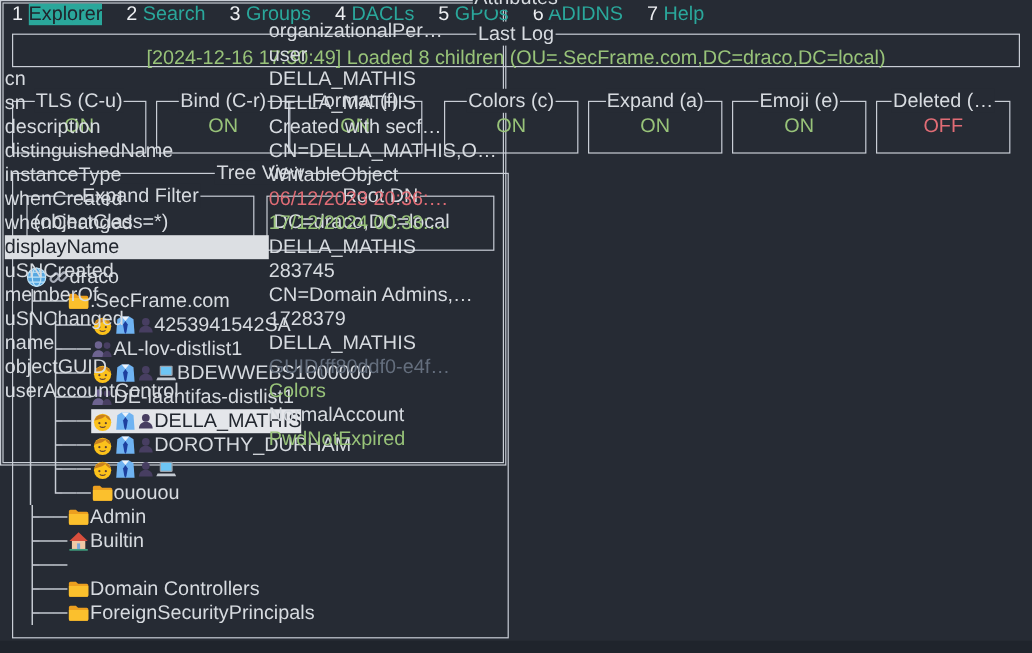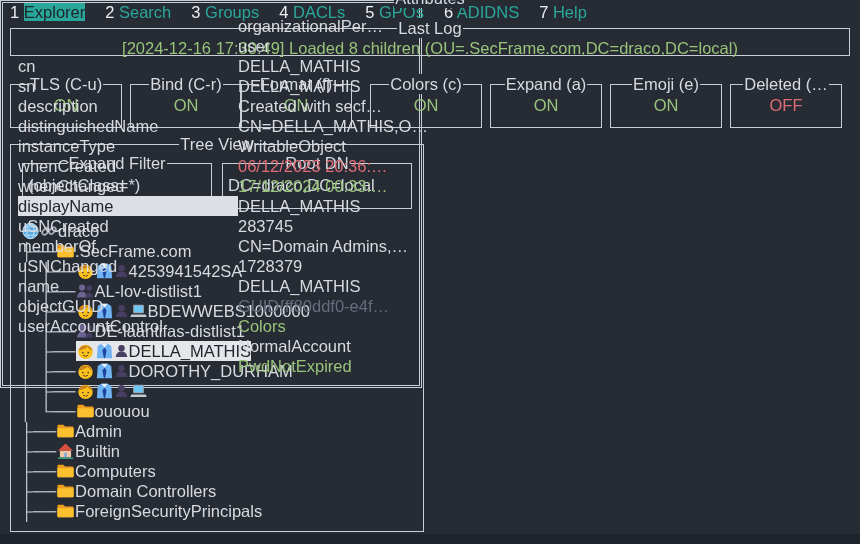--- a/index.html
+++ b/index.html
@@ -35,21 +35,21 @@
   .input-box .value{margin:11px 0 0 5px;white-space:pre}
   
   .tree{position:absolute;left:0;top:76px;right:2px;bottom:2px;padding-left:10px;overflow:hidden}
   .tree-row{height:20px;display:flex;align-items:flex-start;white-space:pre}
   .tree-prefix{color:var(--border)}
   .tree-inner{display:flex;align-items:center;height:20px}
   .tree-inner.sel{background:var(--hl);color:var(--hl-fg)}
   .ticon{display:inline-flex;align-items:center;height:20px}
   .ticon svg{display:block}
   
-  .attrs{position:absolute;left:0;top:16px;right:0;bottom:0;padding-left:18px;overflow:hidden}
+  .attrs{position:absolute;left:0;top:16px;right:0;bottom:0;padding-left:4px;overflow:hidden}
   .attr-row{display:flex;height:20px;white-space:pre}
   .attr-name{flex:none;width:220px;overflow:hidden}
   .attr-name.sel{background:#dcdfe3;color:var(--hl-fg)}
   .attr-value{flex:1;overflow:hidden}
   .c-green{color:var(--green)} .c-red{color:var(--red)} .c-gray{color:var(--gray)}
   .bottom-strip{position:absolute;left:0;bottom:0;width:860px;height:10px;background:#1f242c}
 </style>
 </head>
 <body>
 
@@ -227,24 +227,21 @@
         <div class="tree-row"><span class="tree-prefix">├──</span><span class="tree-inner"><span class="ticon"><svg width="19" height="18" viewBox="0 0 20 20">
                 <path d="M1 4.5C1 3.7 1.7 3 2.5 3h5l2 2h8c.8 0 1.5.7 1.5 1.5v9c0 .8-.7 1.5-1.5 1.5h-15C1.7 17 1 16.3 1 15.5z" fill="#ec9f1f"></path>
                 <path d="M1 7h18v8.5c0 .8-.7 1.5-1.5 1.5h-15C1.7 17 1 16.3 1 15.5z" fill="#fbc02d"></path>
               </svg></span><span class="tree-label">Admin</span></span></div>
         <div class="tree-row"><span class="tree-prefix">├──</span><span class="tree-inner"><span class="ticon"><svg width="19" height="18" viewBox="0 0 20 20">
                 <path d="M1.5 9.8 10 1.8l8.5 8z" fill="#d94f3d"></path>
                 <rect x="3.8" y="9.8" width="12.4" height="7.4" fill="#efc9a5"></rect>
                 <rect x="8.6" y="12" width="2.8" height="5.2" fill="#7aa7d9"></rect>
                 <rect x="1.5" y="17.2" width="17" height="1.6" fill="#3f9f7f"></rect>
               </svg></span><span class="tree-label">Builtin</span></span></div>
-        <div class="tree-row"><span class="tree-prefix">├──</span><span class="tree-inner"><span class="ticon"><svg width="19" height="18" viewBox="0 0 20 20">
-                <path d="M1 4.5C1 3.7 1.7 3 2.5 3h5l2 2h8c.8 0 1.5.7 1.5 1.5v9c0 .8-.7 1.5-1.5 1.5h-15C1.7 17 1 16.3 1 15.5z" fill="#ec9f1f"></path>
-                <path d="M1 7h18v8.5c0 .8-.7 1.5-1.5 1.5h-15C1.7 17 1 16.3 1 15.5z" fill="#fbc02d"></path>
-              </svg></span><span class="tree-label">Computers</span></span></div>
+        <div class="tree-row"><span class="tree-prefix">├──</span></div>
         <div class="tree-row"><span class="tree-prefix">├──</span><span class="tree-inner"><span class="ticon"><svg width="19" height="18" viewBox="0 0 20 20">
                 <path d="M1 4.5C1 3.7 1.7 3 2.5 3h5l2 2h8c.8 0 1.5.7 1.5 1.5v9c0 .8-.7 1.5-1.5 1.5h-15C1.7 17 1 16.3 1 15.5z" fill="#ec9f1f"></path>
                 <path d="M1 7h18v8.5c0 .8-.7 1.5-1.5 1.5h-15C1.7 17 1 16.3 1 15.5z" fill="#fbc02d"></path>
               </svg></span><span class="tree-label">Domain Controllers</span></span></div>
         <div class="tree-row"><span class="tree-prefix">├──</span><span class="tree-inner"><span class="ticon"><svg width="19" height="18" viewBox="0 0 20 20">
                 <path d="M1 4.5C1 3.7 1.7 3 2.5 3h5l2 2h8c.8 0 1.5.7 1.5 1.5v9c0 .8-.7 1.5-1.5 1.5h-15C1.7 17 1 16.3 1 15.5z" fill="#ec9f1f"></path>
                 <path d="M1 7h18v8.5c0 .8-.7 1.5-1.5 1.5h-15C1.7 17 1 16.3 1 15.5z" fill="#fbc02d"></path>
               </svg></span><span class="tree-label">ForeignSecurityPrincipals</span></span></div>
       </div>
   </div>

